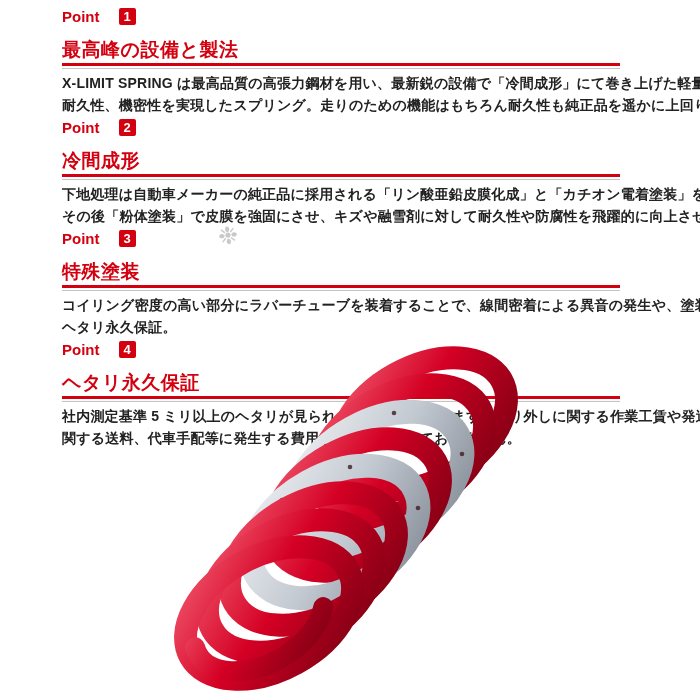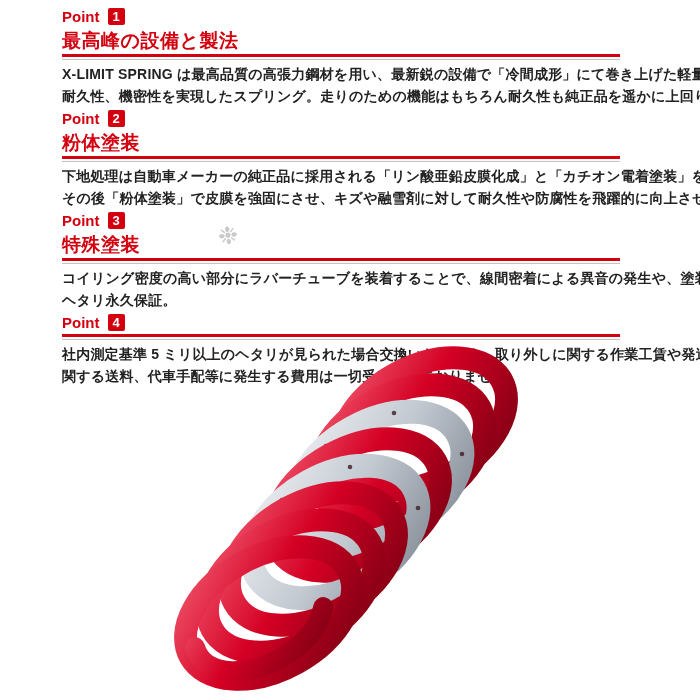--- a/index.html
+++ b/index.html
@@ -1,24 +1,24 @@
 <!DOCTYPE html>
 <html><head>
 <meta charset="utf-8">
 <style>
   html,body{margin:0;padding:0;background:#fff;}
   .page{position:relative;width:700px;height:700px;background:#ffffff;overflow:hidden;
         font-family:"Liberation Sans","DejaVu Sans",sans-serif;}
   .content{position:absolute;left:62px;top:8px;width:558px;}
   .section{margin-bottom:3px;}
-  .point-row{display:flex;align-items:center;gap:8px;height:17px;}
+  .point-row{display:flex;align-items:center;gap:19px;height:17px;}
   .point-label{color:#d3000f;font-size:15px;font-weight:bold;line-height:17px;}
   .point-badge{width:17px;height:17px;background:#d3000f;color:#fff;font-size:13px;font-weight:bold;
                display:flex;align-items:center;justify-content:center;border-radius:2px;}
-  .heading{color:#d3000f;font-size:19px;font-weight:bold;line-height:20px;margin-top:6px;letter-spacing:.5px;}
+  .heading{color:#d3000f;font-size:19px;font-weight:bold;line-height:20px;margin-top:15px;letter-spacing:.5px;}
   .rule{margin-top:3px;height:2px;border-top:3px solid #d3000f;border-bottom:1px solid #c4c4c4;}
   .body-text{margin-top:3px;font-size:14px;line-height:22px;font-weight:600;color:#222;letter-spacing:.2px;}
   .body-text div{white-space:nowrap;}
   .watermark{position:absolute;left:218px;top:222px;font-size:24px;color:#8a8a8a;opacity:.45;
              transform:rotate(-8deg);pointer-events:none;}
   .spring{position:absolute;left:164px;top:348px;width:356px;height:350px;overflow:visible;pointer-events:none;}
 </style>
 </head>
 <body>
 
@@ -37,21 +37,21 @@
         <div>X-LIMIT SPRING は最高品質の高張力鋼材を用い、最新鋭の設備で「冷間成形」にて巻き上げた軽量、</div>
         <div>耐久性、機密性を実現したスプリング。走りのための機能はもちろん耐久性も純正品を遥かに上回ります。</div>
       </div>
     </div>
 
     <div class="section">
       <div class="point-row">
         <span class="point-label">Point</span>
         <span class="point-badge">2</span>
       </div>
-      <div class="heading">粉体塗装</div>
+      <div class="heading">冷間成形</div>
       <div class="rule"></div>
       <div class="body-text">
         <div>下地処理は自動車メーカーの純正品に採用される「リン酸亜鉛皮膜化成」と「カチオン電着塗装」を施し、</div>
         <div>その後「粉体塗装」で皮膜を強固にさせ、キズや融雪剤に対して耐久性や防腐性を飛躍的に向上させています。</div>
       </div>
     </div>
 
     <div class="section">
       <div class="point-row">
         <span class="point-label">Point</span>
@@ -63,20 +63,21 @@
         <div>コイリング密度の高い部分にラバーチューブを装着することで、線間密着による異音の発生や、塗装の</div>
         <div>ヘタリ永久保証。</div>
       </div>
     </div>
 
     <div class="section">
       <div class="point-row">
         <span class="point-label">Point</span>
         <span class="point-badge">4</span>
       </div>
+      <div class="heading">ヘタリ永久保証</div>
       <div class="rule"></div>
       <div class="body-text">
         <div>社内測定基準 5 ミリ以上のヘタリが見られた場合交換いたします。取り外しに関する作業工賃や発送に</div>
         <div>関する送料、代車手配等に発生する費用は一切受け付けておりません。</div>
       </div>
     </div>
 
   </div>
 
   <div class="watermark">❉</div>

